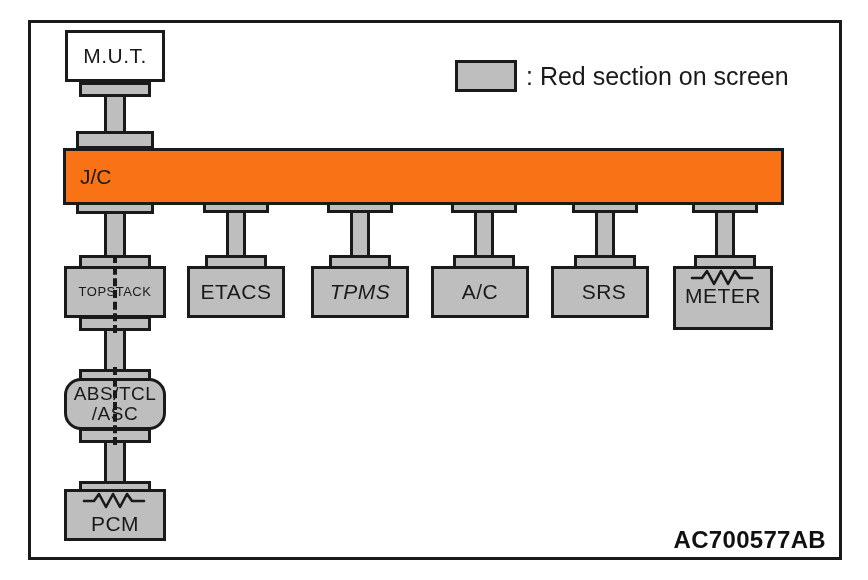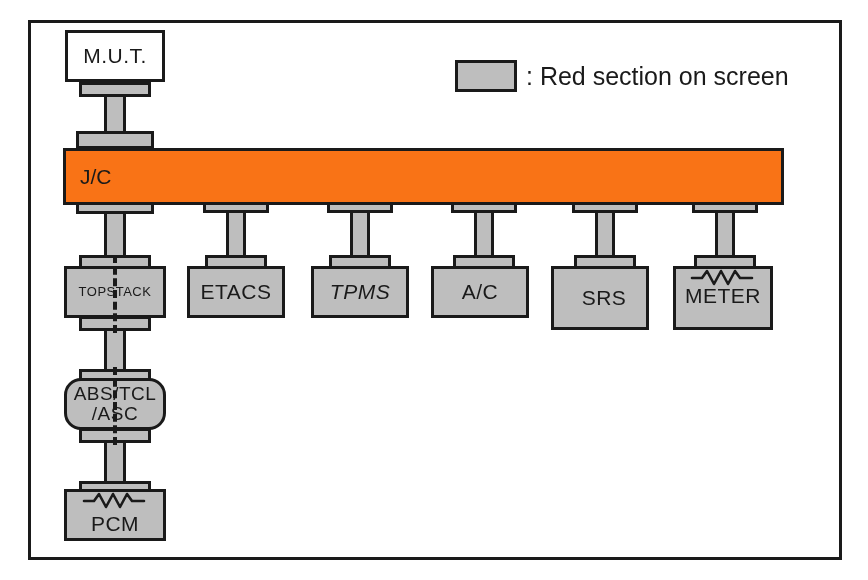--- a/index.html
+++ b/index.html
@@ -193,21 +193,21 @@
   </div>
 
   <div class="node" style="left:311px; top:266px; width:98px; height:52px;font-style:italic;">
     <span class="label">TPMS</span>
   </div>
 
   <div class="node" style="left:431px; top:266px; width:98px; height:52px;">
     <span class="label">A/C</span>
   </div>
 
-  <div class="node" style="left:551px; top:266px; width:98px; height:64px;padding-left:8px;">
+  <div class="node" style="left:551px; top:266px; width:98px; height:52px;padding-left:8px;">
     <span class="label">SRS</span>
   </div>
 
   <div class="node" style="left:673px; top:266px; width:100px; height:64px; align-items:center; padding-bottom:3px;">
     <span class="label">METER</span>
   </div>
 
   <svg class="resistor" style="left:690px; top:268px;" width="66" height="18" viewBox="0 0 66 18">
     <polyline points="2,10 12,10 17,3 24,16 31,3 38,16 45,3 50,10 62,10" fill="none" stroke="#1a1a1a" stroke-width="2.6" stroke-linecap="round" stroke-linejoin="round"></polyline>
   </svg>
@@ -229,13 +229,14 @@
     <span class="label">PCM</span>
   </div>
 
   <svg class="resistor" style="left:82px; top:491px;" width="66" height="18" viewBox="0 0 66 18">
     <polyline points="2,10 12,10 17,3 24,16 31,3 38,16 45,3 50,10 62,10" fill="none" stroke="#1a1a1a" stroke-width="2.6" stroke-linecap="round" stroke-linejoin="round"></polyline>
   </svg>
 
   <div class="dash-line" style="left:113px; top:255px; height:78px;"></div>
   <div class="dash-line" style="left:113px; top:367px; height:78px;"></div>
 
+  <div id="ref-code">AC700577AB</div>
 </div>
 
 </body></html>

